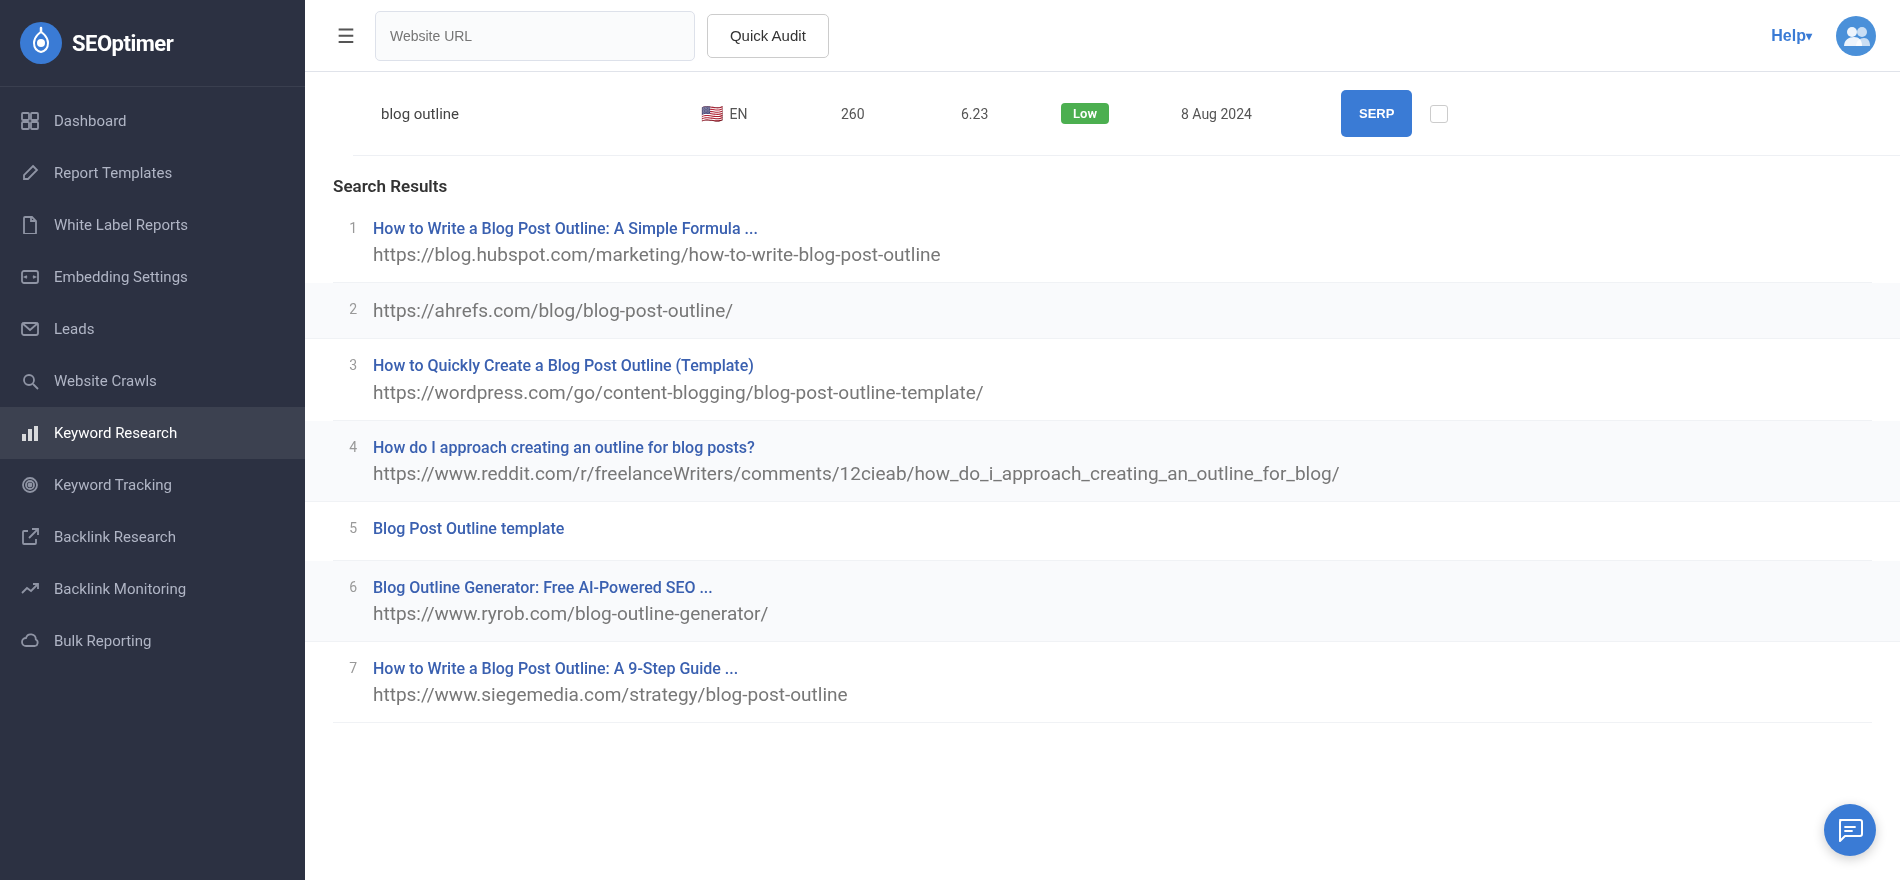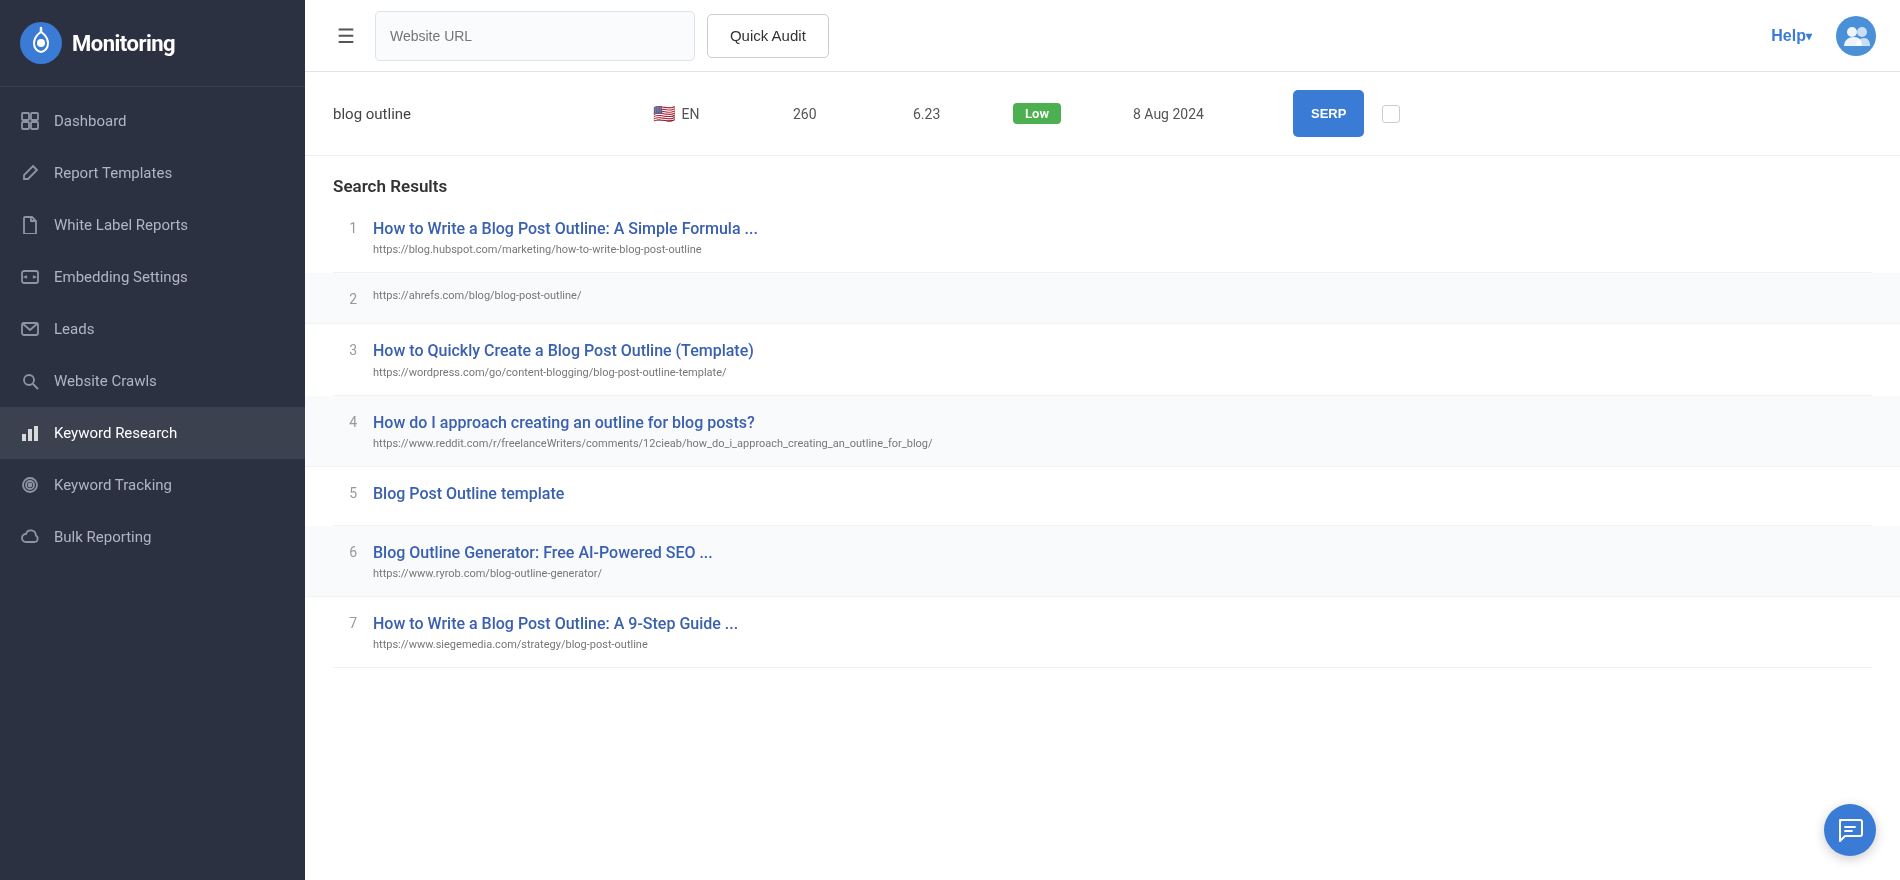--- a/index.html
+++ b/index.html
@@ -153,20 +153,21 @@
     }
 
     
     .keyword-row {
       display: flex;
       align-items: center;
       padding: 18px 28px;
       border-bottom: 1px solid #eef0f4;
       background: #fff;
       gap: 0;
+      margin-left: 48px;
     }
     .kw-keyword { flex: 0 0 320px; font-size: 15px; color: #444; }
     .kw-lang { flex: 0 0 140px; display: flex; align-items: center; gap: 6px; font-size: 14px; color: #555; }
     .flag { font-size: 18px; }
     .kw-volume { flex: 0 0 120px; font-size: 14px; color: #555; }
     .kw-difficulty { flex: 0 0 100px; font-size: 14px; color: #555; }
     .kw-competition { flex: 0 0 120px; }
     .comp-badge {
       display: inline-block;
       background: #4caf50;
@@ -225,21 +226,21 @@
     .result-body { flex: 1; }
     .result-title {
       font-size: 16px;
       color: #3a60b0;
       font-weight: 500;
       cursor: pointer;
       line-height: 1.4;
       margin-bottom: 3px;
     }
     .result-url {
-      font-size: 11px;
+      font-size: 19px;
       color: #777;
     }
     .result-item:nth-child(even) { background: #f9fafc; }
     .result-item:nth-child(even) { margin: 0 -28px; padding: 16px 28px; }
 
     
     .chat-bubble {
       position: fixed;
       bottom: 24px;
       right: 24px;
@@ -265,21 +266,21 @@
 <body>
 
 <aside class="sidebar">
   <div class="sidebar-logo">
     <svg class="logo-icon" viewBox="0 0 42 42" fill="none" xmlns="http://www.w3.org/2000/svg">
       <circle cx="21" cy="21" r="21" fill="#3a7bd5"></circle>
       <path d="M21 10 C21 10, 14 14, 14 21 C14 26, 17 29, 21 30 C25 29, 28 26, 28 21 C28 14, 21 10, 21 10Z" stroke="white" stroke-width="2" fill="none"></path>
       <circle cx="21" cy="21" r="4" fill="white"></circle>
       <line x1="21" y1="6" x2="21" y2="10" stroke="white" stroke-width="2.5" stroke-linecap="round"></line>
     </svg>
-    <span class="logo-text">Monitoring</span>
+    <span class="logo-text">SEOptimer</span>
   </div>
   <nav class="sidebar-nav">
 
   <div class="nav-item">
     <span class="nav-icon">
           <svg width="18" height="18" viewBox="0 0 18 18" fill="none" stroke="currentColor" stroke-width="1.8">
             <rect x="1" y="1" width="7" height="7" rx="1"></rect>
             <rect x="10" y="1" width="7" height="7" rx="1"></rect>
             <rect x="1" y="10" width="7" height="7" rx="1"></rect>
             <rect x="10" y="10" width="7" height="7" rx="1"></rect>
@@ -344,20 +345,39 @@
   </div>
       <div class="nav-item">
     <span class="nav-icon">
           <svg width="18" height="18" viewBox="0 0 18 18" fill="none" stroke="currentColor" stroke-width="1.8">
             <circle cx="9" cy="9" r="7"></circle>
             <circle cx="9" cy="9" r="4"></circle>
             <circle cx="9" cy="9" r="1.5" fill="currentColor"></circle>
           </svg>
         </span>
     <span class="nav-label">Keyword Tracking</span>
+  </div>
+      <div class="nav-item">
+    <span class="nav-icon">
+          <svg width="18" height="18" viewBox="0 0 18 18" fill="none" stroke="currentColor" stroke-width="1.8">
+            <path d="M7 3H3a1 1 0 0 0-1 1v11a1 1 0 0 0 1 1h11a1 1 0 0 0 1-1v-4"></path>
+            <polyline points="11,1 17,1 17,7"></polyline>
+            <line x1="17" y1="1" x2="8" y2="10"></line>
+          </svg>
+        </span>
+    <span class="nav-label">Backlink Research</span>
+  </div>
+      <div class="nav-item">
+    <span class="nav-icon">
+          <svg width="18" height="18" viewBox="0 0 18 18" fill="none" stroke="currentColor" stroke-width="1.8">
+            <polyline points="1,13 6,8 10,11 17,4"></polyline>
+            <polyline points="12,4 17,4 17,9"></polyline>
+          </svg>
+        </span>
+    <span class="nav-label">Backlink Monitoring</span>
   </div>
       <div class="nav-item">
     <span class="nav-icon">
           <svg width="18" height="18" viewBox="0 0 18 18" fill="none" stroke="currentColor" stroke-width="1.8">
             <path d="M14 14H5a4 4 0 0 1 0-8 5 5 0 0 1 9.8 1.5A3.5 3.5 0 0 1 14 14z"></path>
           </svg>
         </span>
     <span class="nav-label">Bulk Reporting</span>
   </div>
     </nav>

